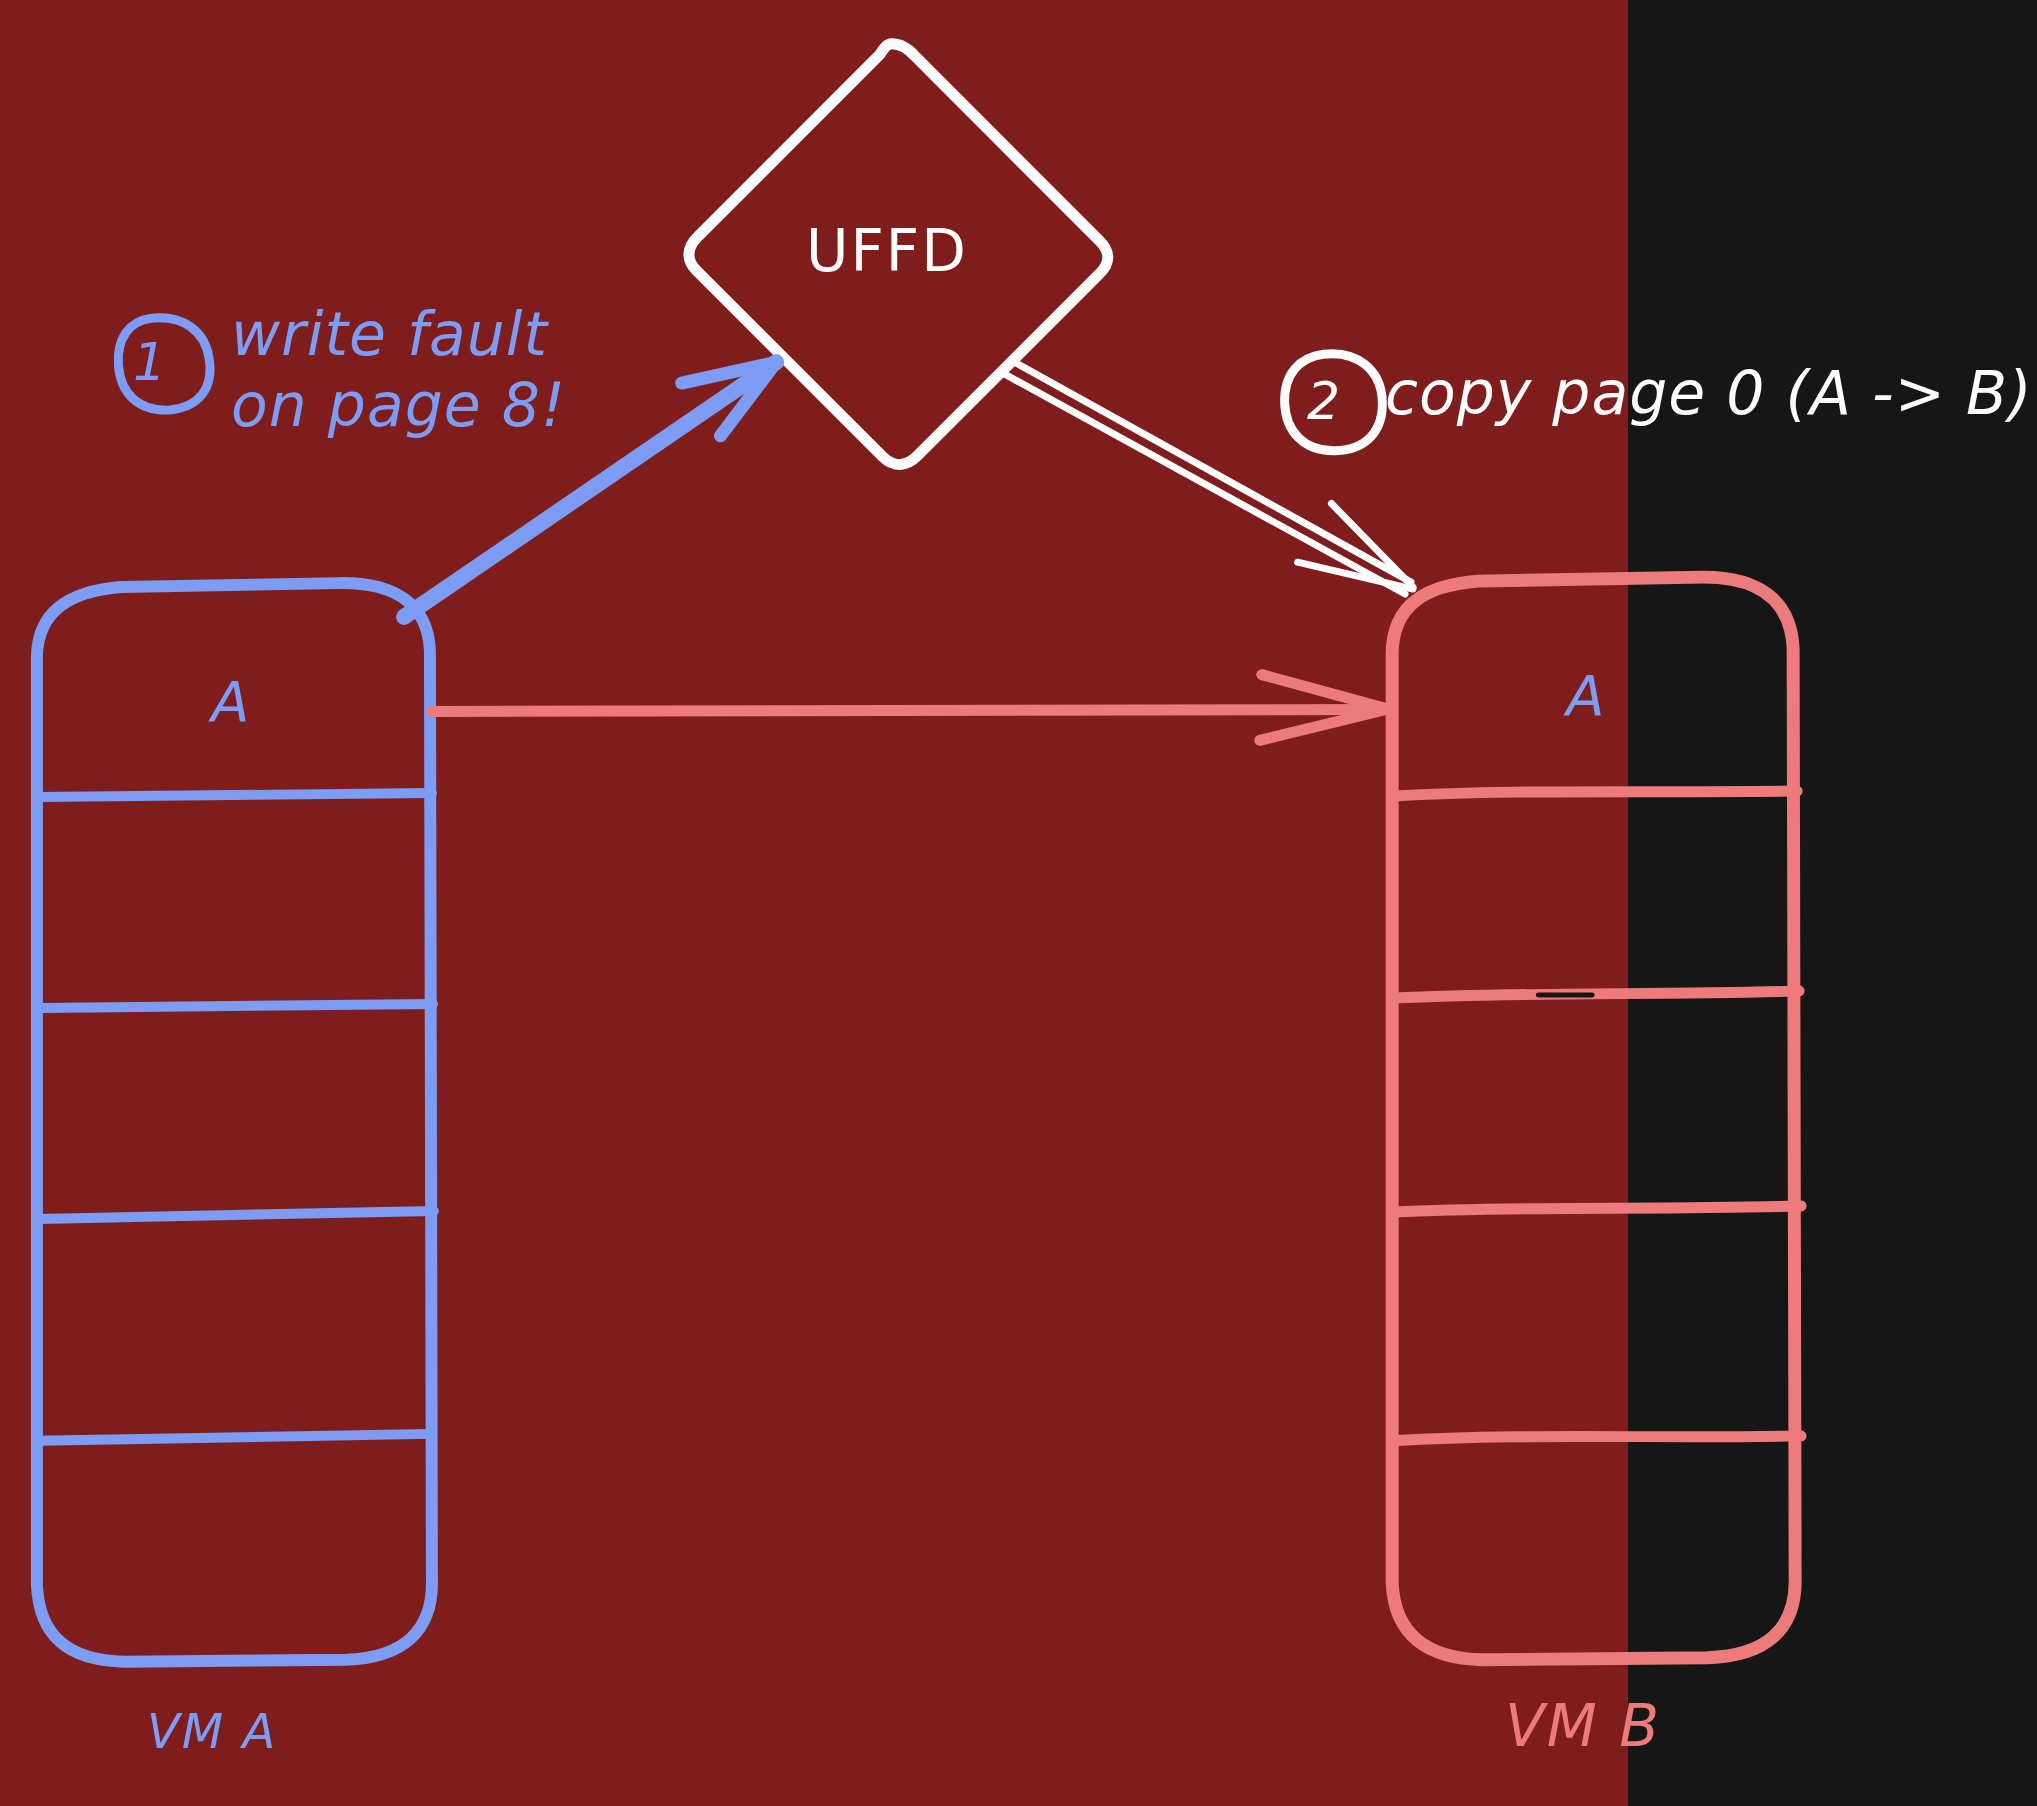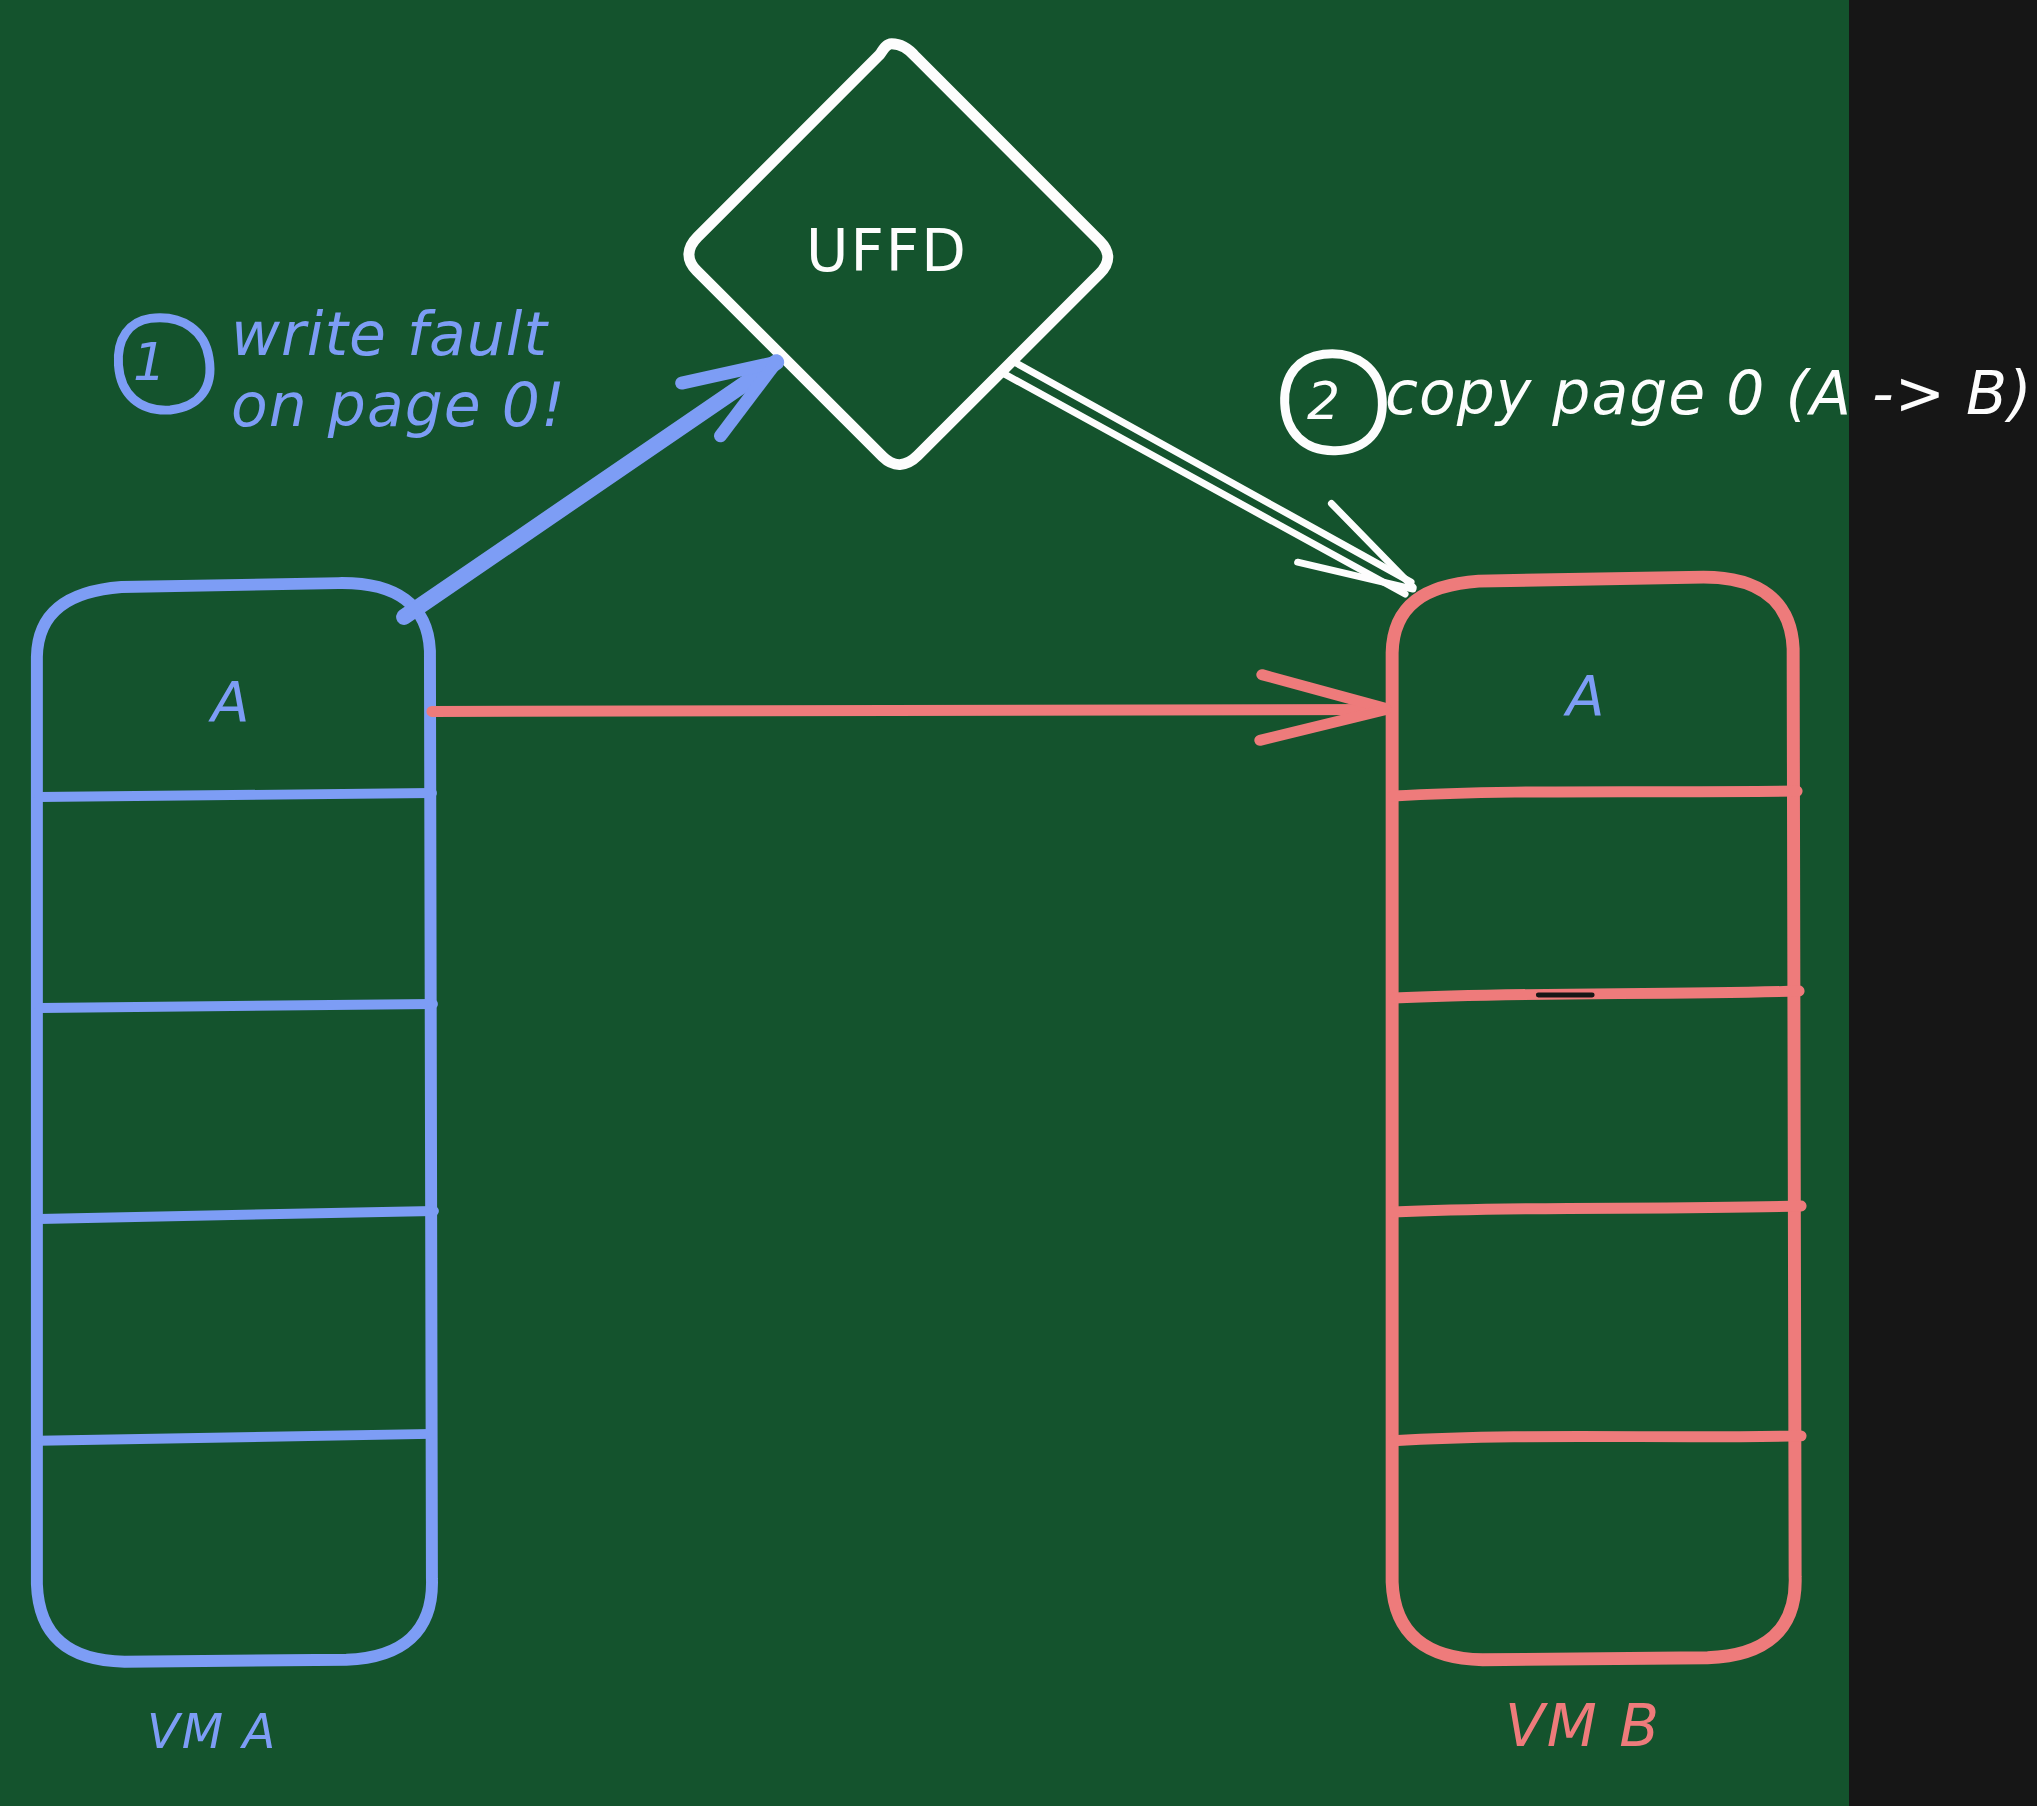--- a/index.html
+++ b/index.html
@@ -8,23 +8,23 @@
     background: #161616;
   }
   body {
     width: 2038px;
     height: 1807px;
     overflow: hidden;
     font-family: "DejaVu Sans", sans-serif;
   }
   #canvas {
     position: relative;
-    width: 1849px;
+    width: 1628px;
     height: 1807px;
-    background: #14532d;
+    background: #7f1d1d;
   }
   svg.layer {
     position: absolute;
     top: 0; left: 0;
     width: 2038px;
     height: 1807px;
   }
   .hand-text {
     position: absolute;
     font-family: "DejaVu Sans", sans-serif;
@@ -198,21 +198,21 @@
       <path d="M 1268 678 L 1393 712" fill="none" stroke="#ee7b7b" stroke-width="11" stroke-linecap="round"></path>
       <path d="M 1266 744 L 1393 713" fill="none" stroke="#ee7b7b" stroke-width="11" stroke-linecap="round"></path>
     </g>
 
   </svg>
 
   <div class="hand-text txt-white" id="uffd-label">UFFD</div>
 
   <div class="hand-text txt-blue" id="ann1-badge">1</div>
 
-  <div class="hand-text txt-blue" id="ann1-text"><span>write fault</span><br><span>on page 0!</span></div>
+  <div class="hand-text txt-blue" id="ann1-text"><span>write fault</span><br><span>on page 8!</span></div>
 
   <div class="hand-text txt-white" id="ann2-badge">2</div>
 
   <div class="hand-text txt-white" id="ann2-text">copy page 0 (A -&gt; B)</div>
 
   <div class="hand-text txt-blue" id="vmA-cell-label">A</div>
 
   <div class="hand-text txt-blue" id="vmB-cell-label">A</div>
 
   <div class="hand-text txt-blue" id="vmA-caption">VM A</div>

